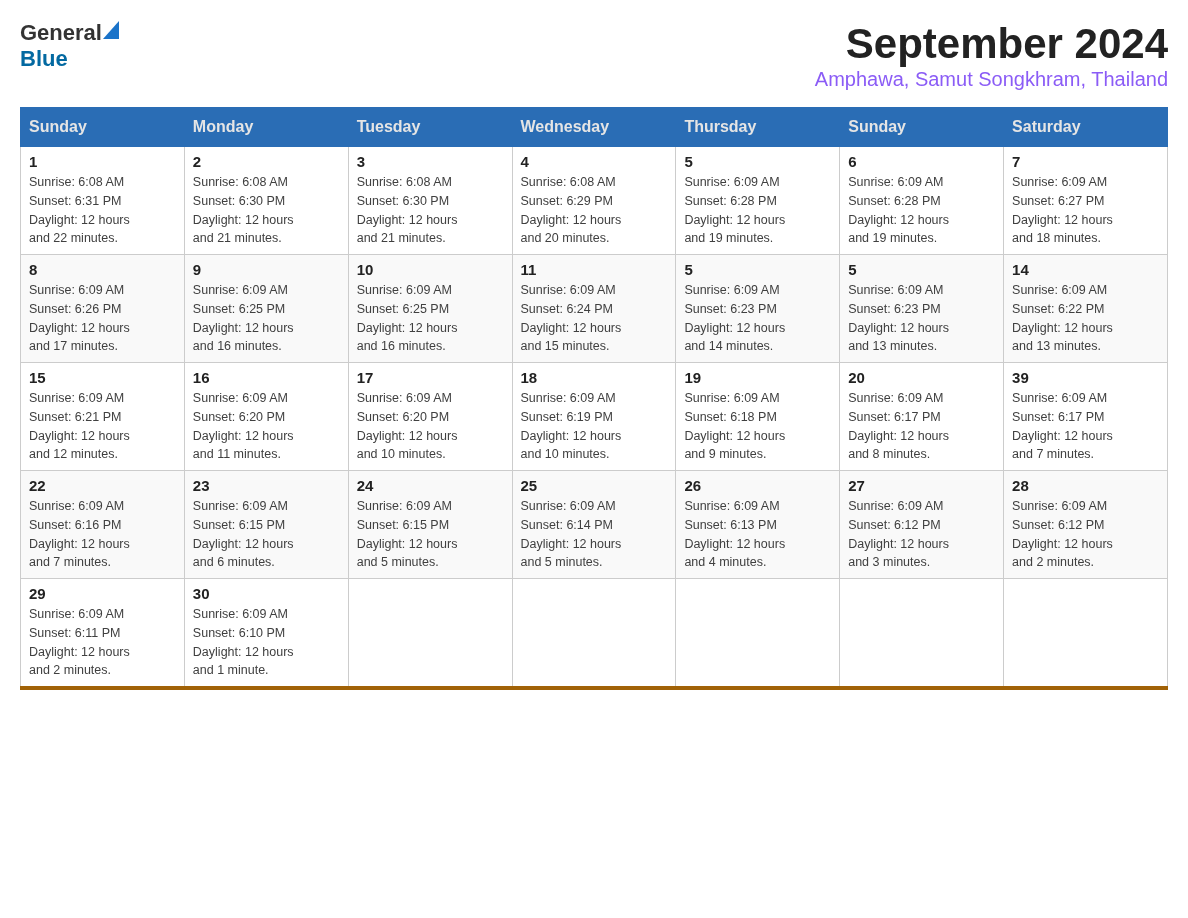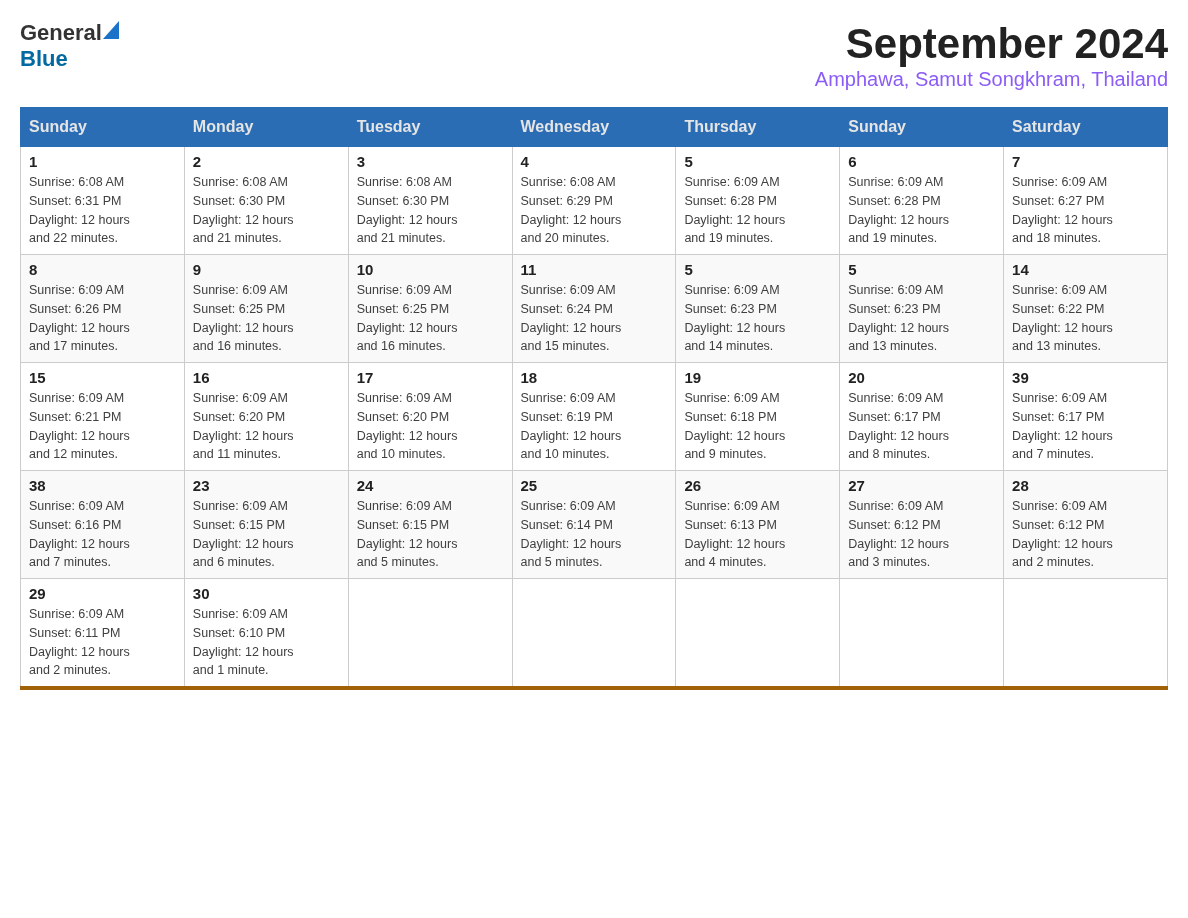--- a/index.html
+++ b/index.html
@@ -221,21 +221,21 @@
           <span class="day-number">20</span>
           <div class="day-info">Sunrise: 6:09 AM<br>Sunset: 6:17 PM<br>Daylight: 12 hours<br>and 8 minutes.</div>
         </td>
         <td>
           <span class="day-number">39</span>
           <div class="day-info">Sunrise: 6:09 AM<br>Sunset: 6:17 PM<br>Daylight: 12 hours<br>and 7 minutes.</div>
         </td>
       </tr>
       <tr>
         <td>
-          <span class="day-number">38</span>
+          <span class="day-number">22</span>
           <div class="day-info">Sunrise: 6:09 AM<br>Sunset: 6:16 PM<br>Daylight: 12 hours<br>and 7 minutes.</div>
         </td>
         <td>
           <span class="day-number">23</span>
           <div class="day-info">Sunrise: 6:09 AM<br>Sunset: 6:15 PM<br>Daylight: 12 hours<br>and 6 minutes.</div>
         </td>
         <td>
           <span class="day-number">24</span>
           <div class="day-info">Sunrise: 6:09 AM<br>Sunset: 6:15 PM<br>Daylight: 12 hours<br>and 5 minutes.</div>
         </td>

